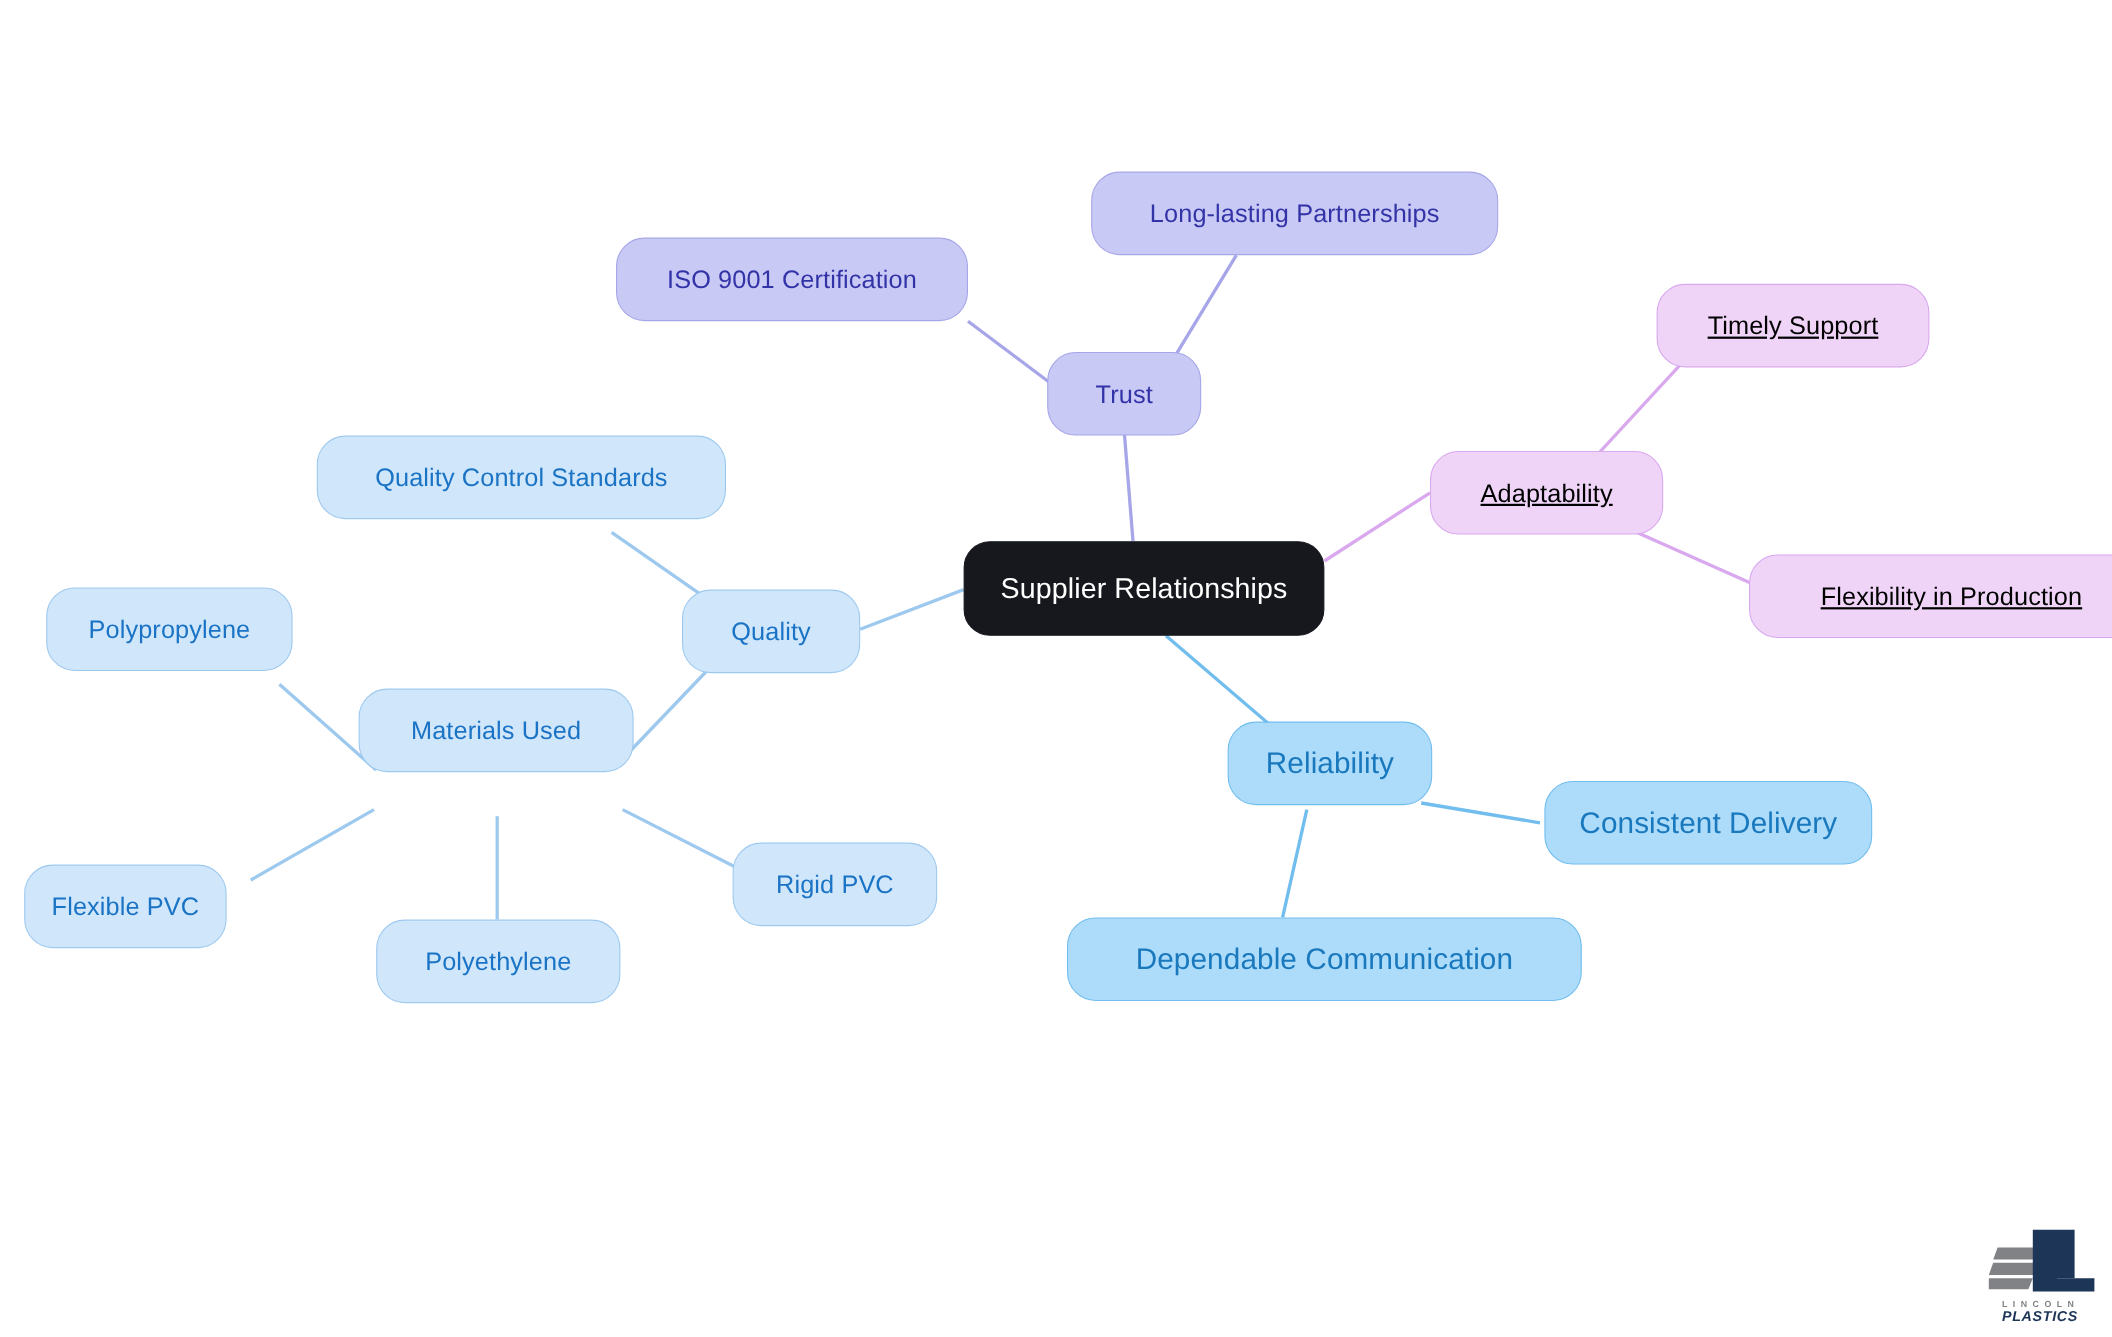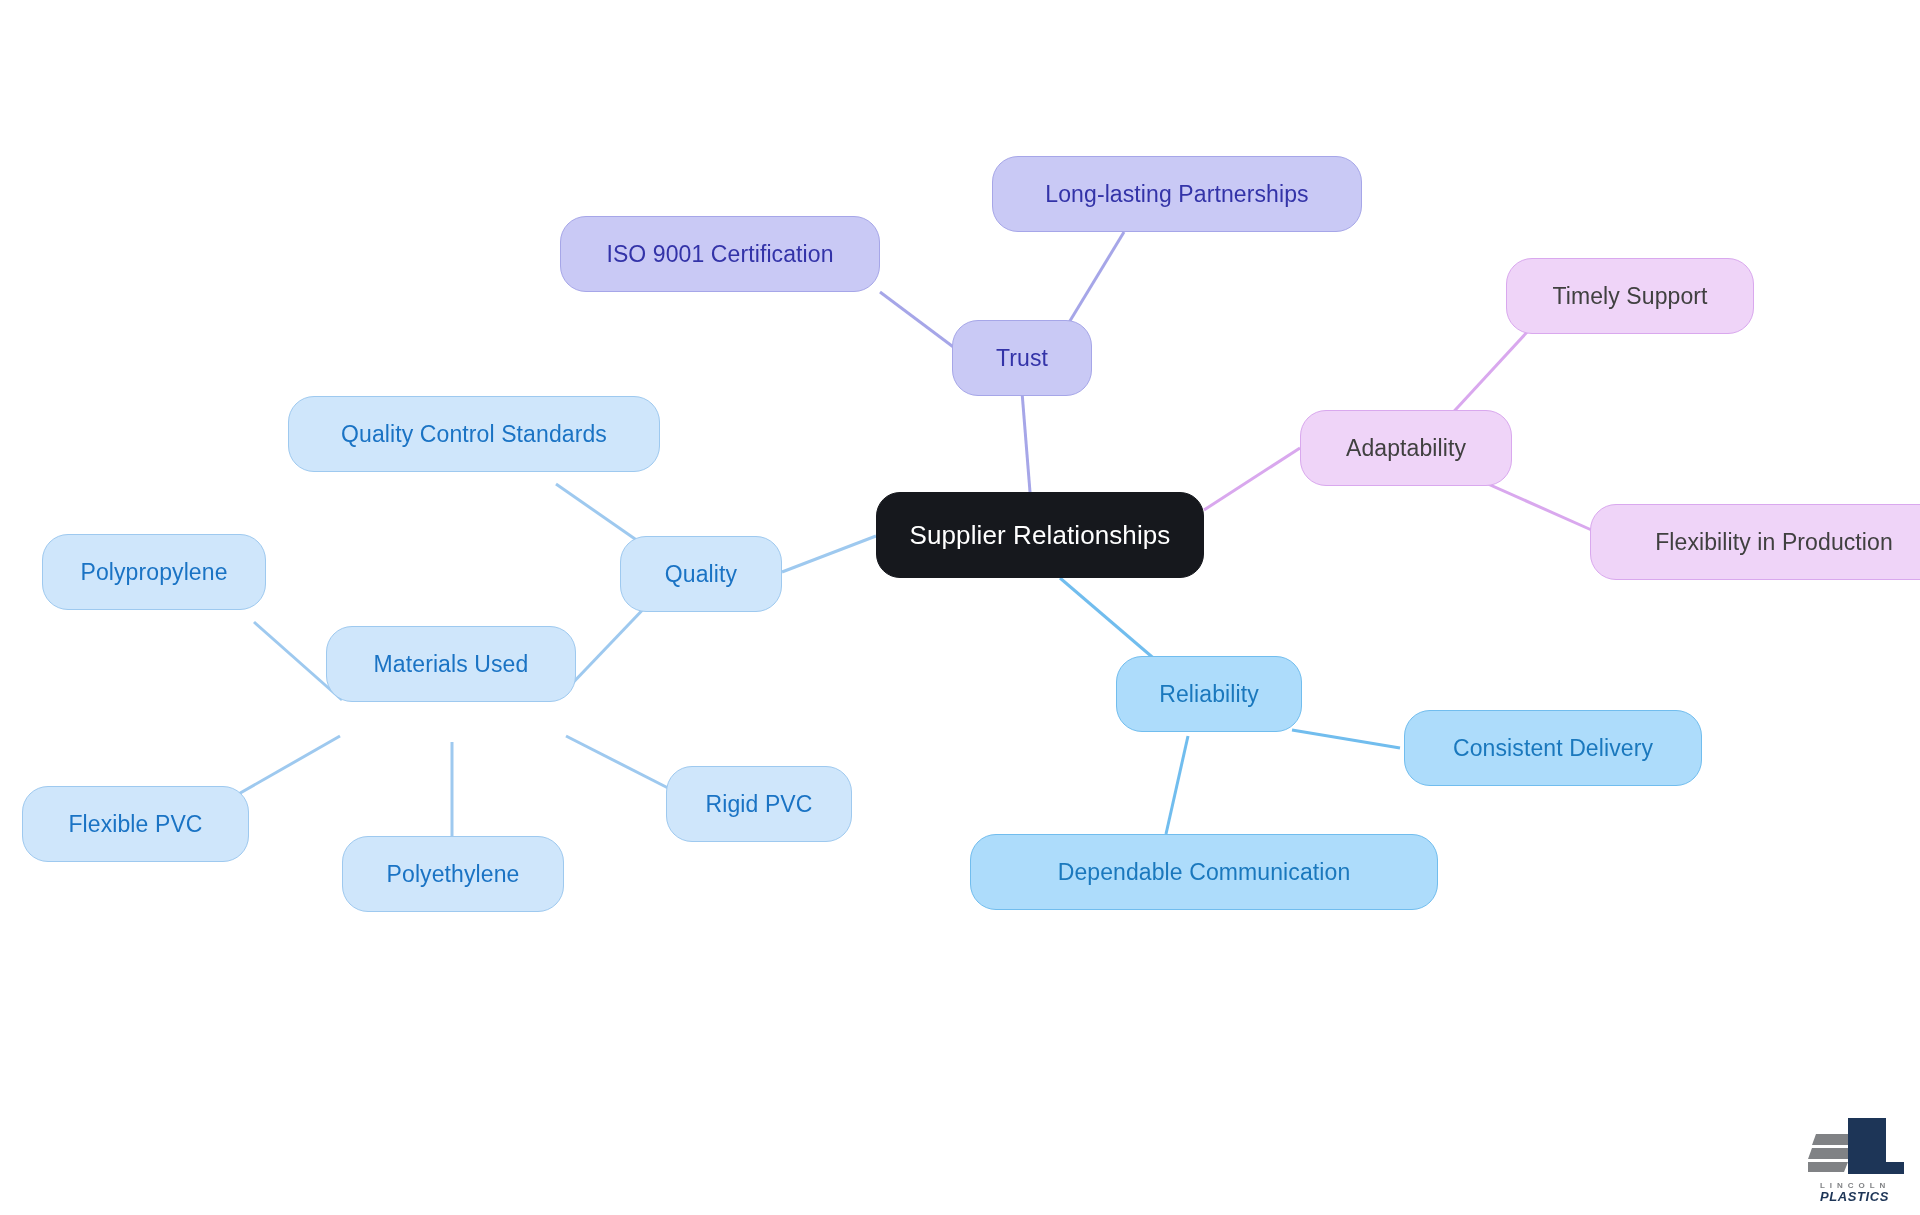--- a/index.html
+++ b/index.html
@@ -57,27 +57,28 @@
   .node-lightblue {
     background: #cfe6fb;
     border-color: #9ec9ef;
     color: #1a73c4;
     font-size: 23px;
   }
   .node-skyblue {
     background: #addcfb;
     border-color: #71bdee;
     color: #1a78bd;
-    font-size: 23px;
+    font-size: 27px;
   }
   .node-pink {
     background: #efd4f8;
     border-color: #d9a8ee;
-    color: #404040;
+    color: #000000;
     font-size: 23px;
+    text-decoration: underline;
   }
   #logo {
     position: absolute;
     left: 1808px;
     top: 1112px;
     width: 104px;
     height: 92px;
   }
 </style>
 </head>
@@ -145,21 +146,21 @@
   </div>
 
   <div class="node node-lightblue" style="left:326px; top:626px; width:250px; height:76px;">
     <span>Materials Used</span>
   </div>
 
   <div class="node node-lightblue" style="left:42px; top:534px; width:224px; height:76px;">
     <span>Polypropylene</span>
   </div>
 
-  <div class="node node-lightblue" style="left:22px; top:786px; width:227px; height:76px;">
+  <div class="node node-lightblue" style="left:22px; top:786px; width:184px; height:76px;">
     <span>Flexible PVC</span>
   </div>
 
   <div class="node node-lightblue" style="left:342px; top:836px; width:222px; height:76px;">
     <span>Polyethylene</span>
   </div>
 
   <div class="node node-lightblue" style="left:666px; top:766px; width:186px; height:76px;">
     <span>Rigid PVC</span>
   </div>

